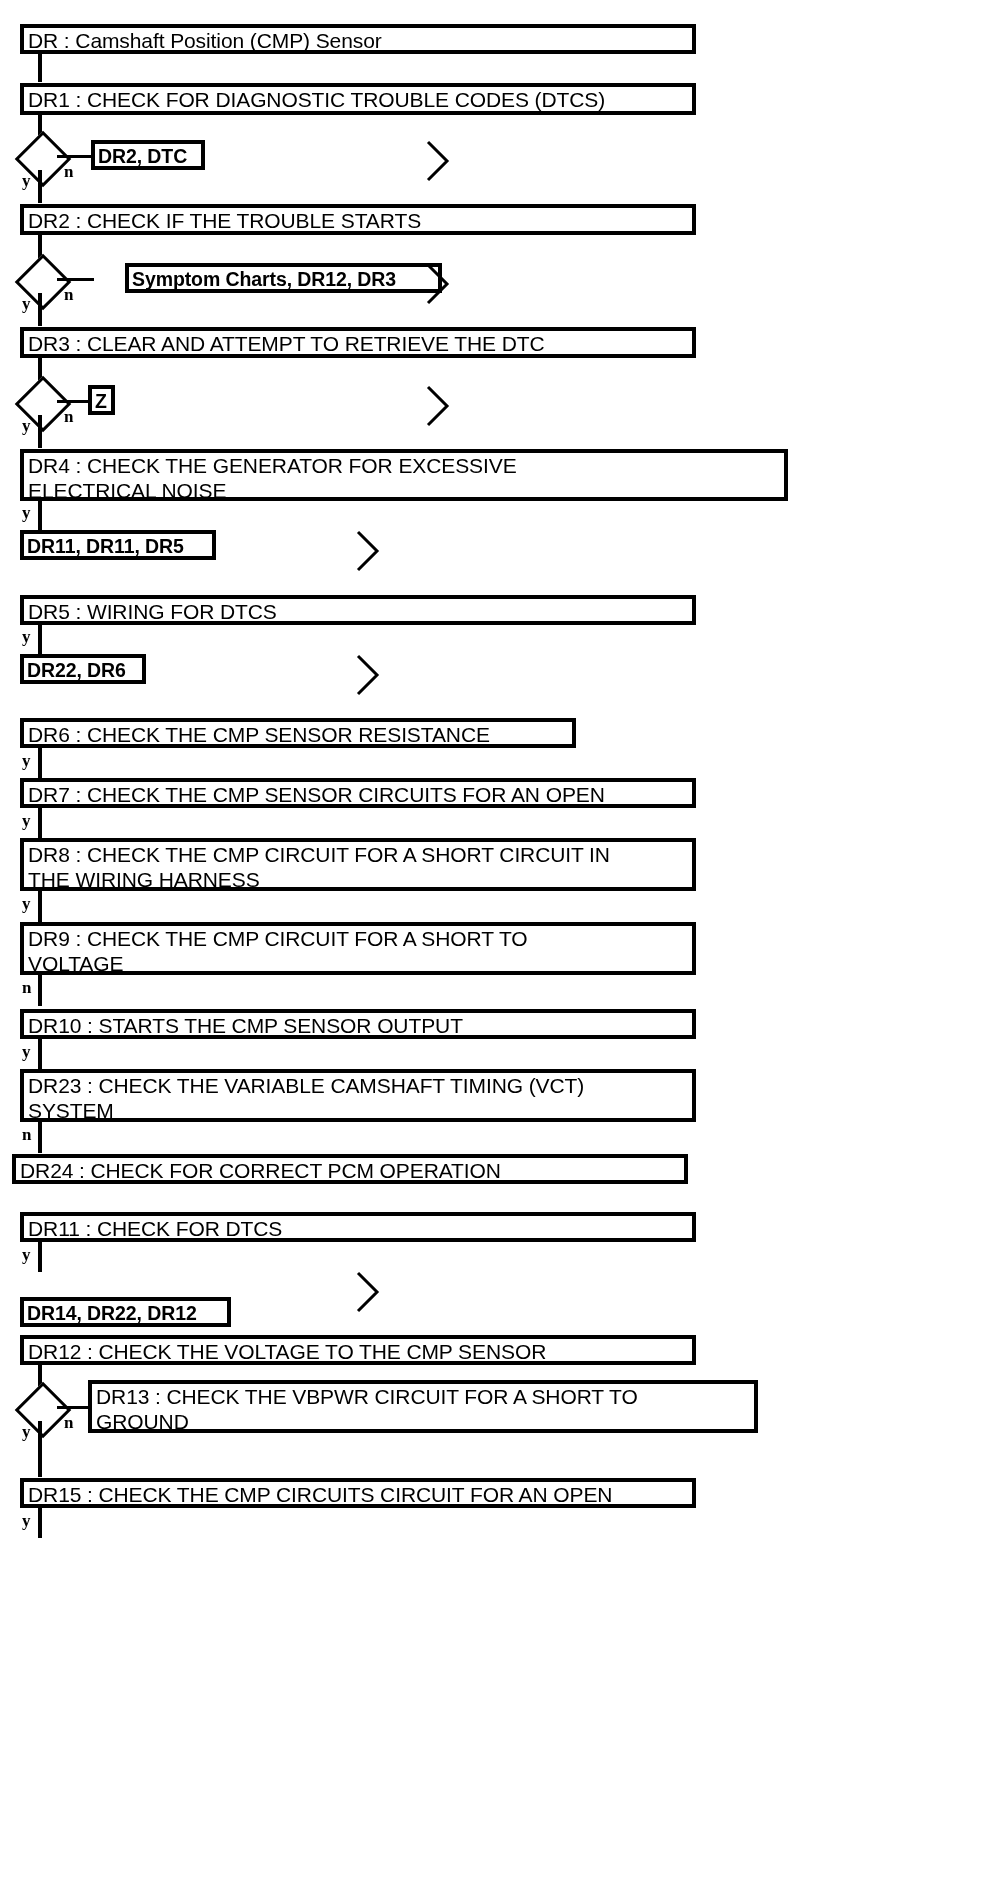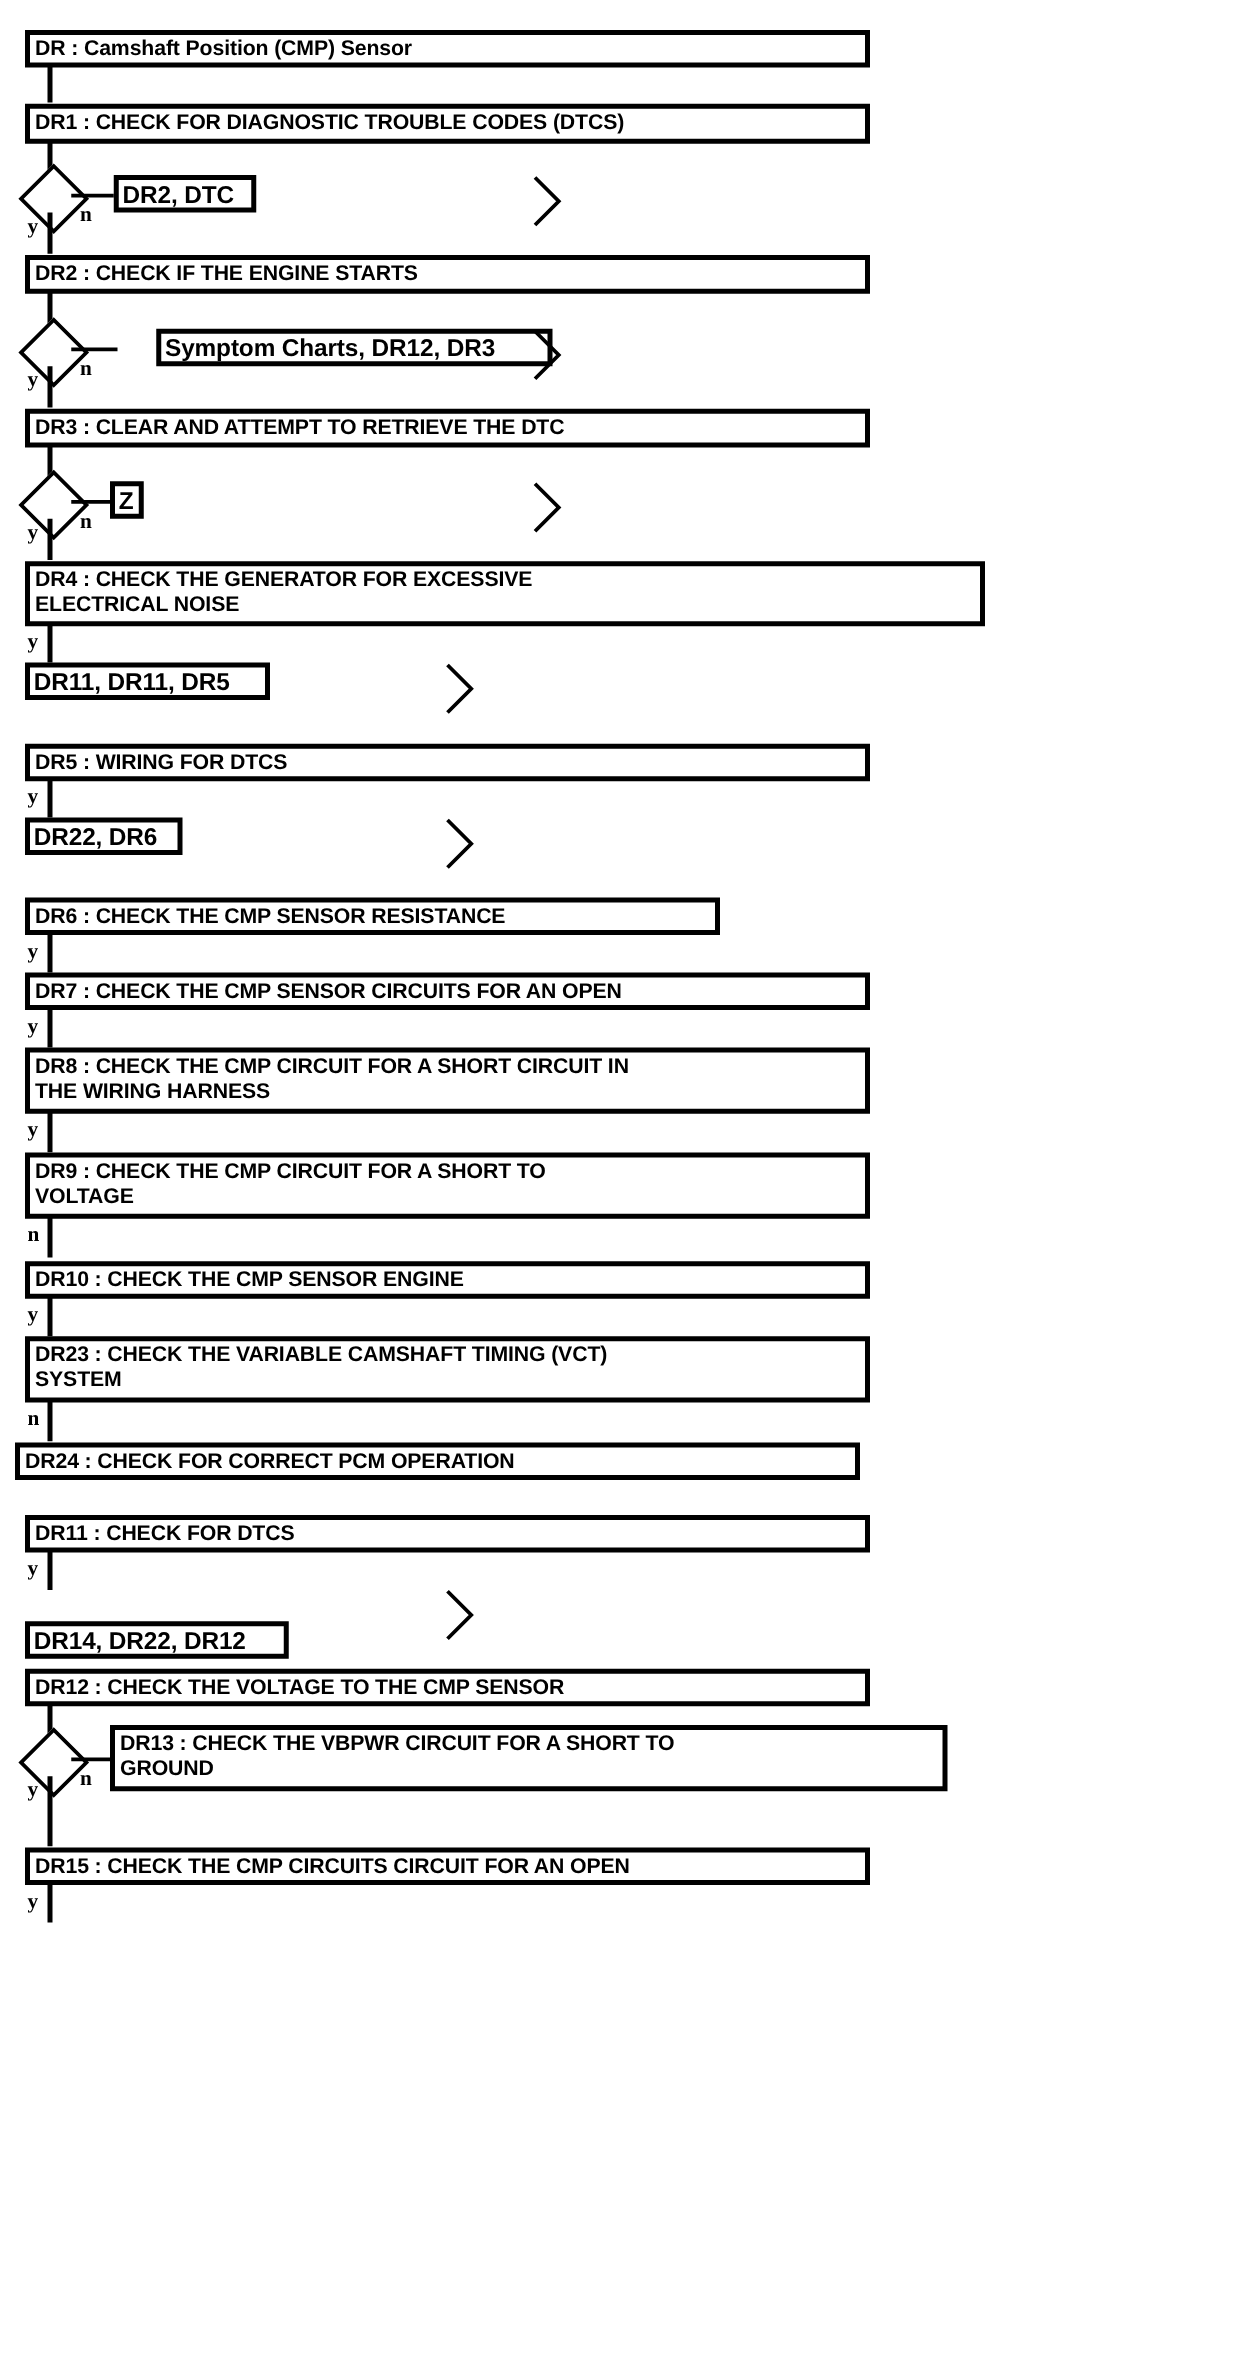--- a/index.html
+++ b/index.html
@@ -24,22 +24,22 @@
     height: 1900px;
   }
 
   
   .step {
     position: absolute;
     box-sizing: border-box;
     border: 4px solid #000;
     background: #fff;
     padding: 1px 10px 2px 4px;
-    font-weight: bold;
-    font-size: 17px;
+    font-weight: normal;
+    font-size: 21px;
     line-height: 1.18;
     letter-spacing: -0.1px;
     white-space: pre-line;
     display: block;
   }
 
   
   .ref {
     position: absolute;
     box-sizing: border-box;
@@ -108,21 +108,21 @@
   <div class="ref" style="left:91px; top:140px; width:114px; height:30px;">DR2, DTC</div>
   <div class="blabel" style="left:22px; top:172px;">y</div>
   <div class="blabel" style="left:64px; top:163px;">n</div>
   <div class="vline" style="left:38px; top:170px; height:33px;"></div>
   <div class="chev" style="left:425px; top:139px;">
     <svg width="30" height="46" viewBox="0 0 30 46">
       <polyline points="3,3 22,22 3,41" fill="none" stroke="#000" stroke-width="3"></polyline>
     </svg>
   </div>
 
-  <div class="step" style="left:20px; top:204px; width:676px; height:31px;">DR2 : CHECK IF THE ENGINE STARTS</div>
+  <div class="step" style="left:20px; top:204px; width:676px; height:31px;">DR2 : CHECK IF THE TROUBLE STARTS</div>
   <div class="vline" style="left:38px; top:233px; height:33px;"></div>
   <div class="diamond" style="left:23px; top:262px;"></div>
   <div class="hline" style="left:57px; top:278px; width:37px;"></div>
   <div class="ref" style="left:91px; top:263px; width:317px; height:30px;margin-left:34px;">Symptom Charts, DR12, DR3</div>
   <div class="blabel" style="left:22px; top:295px;">y</div>
   <div class="blabel" style="left:64px; top:286px;">n</div>
   <div class="vline" style="left:38px; top:293px; height:33px;"></div>
   <div class="chev" style="left:425px; top:262px;">
     <svg width="30" height="46" viewBox="0 0 30 46">
       <polyline points="3,3 22,22 3,41" fill="none" stroke="#000" stroke-width="3"></polyline>
@@ -175,21 +175,21 @@
   <div class="step" style="left:20px; top:838px; width:676px; height:53px;">DR8 : CHECK THE CMP CIRCUIT FOR A SHORT CIRCUIT IN
 THE WIRING HARNESS</div>
   <div class="vline" style="left:38px; top:889px; height:33px;"></div>
   <div class="blabel" style="left:22px; top:895px;">y</div>
 
   <div class="step" style="left:20px; top:922px; width:676px; height:53px;">DR9 : CHECK THE CMP CIRCUIT FOR A SHORT TO
 VOLTAGE</div>
   <div class="vline" style="left:38px; top:973px; height:33px;"></div>
   <div class="blabel" style="left:22px; top:979px;">n</div>
 
-  <div class="step" style="left:20px; top:1009px; width:676px; height:30px;">DR10 : CHECK THE CMP SENSOR ENGINE</div>
+  <div class="step" style="left:20px; top:1009px; width:676px; height:30px;">DR10 : STARTS THE CMP SENSOR OUTPUT</div>
   <div class="vline" style="left:38px; top:1037px; height:33px;"></div>
   <div class="blabel" style="left:22px; top:1043px;">y</div>
 
   <div class="step" style="left:20px; top:1069px; width:676px; height:53px;">DR23 : CHECK THE VARIABLE CAMSHAFT TIMING (VCT)
 SYSTEM</div>
   <div class="vline" style="left:38px; top:1120px; height:33px;"></div>
   <div class="blabel" style="left:22px; top:1126px;">n</div>
 
   <div class="step" style="left:12px; top:1154px; width:676px; height:30px;">DR24 : CHECK FOR CORRECT PCM OPERATION</div>
 

